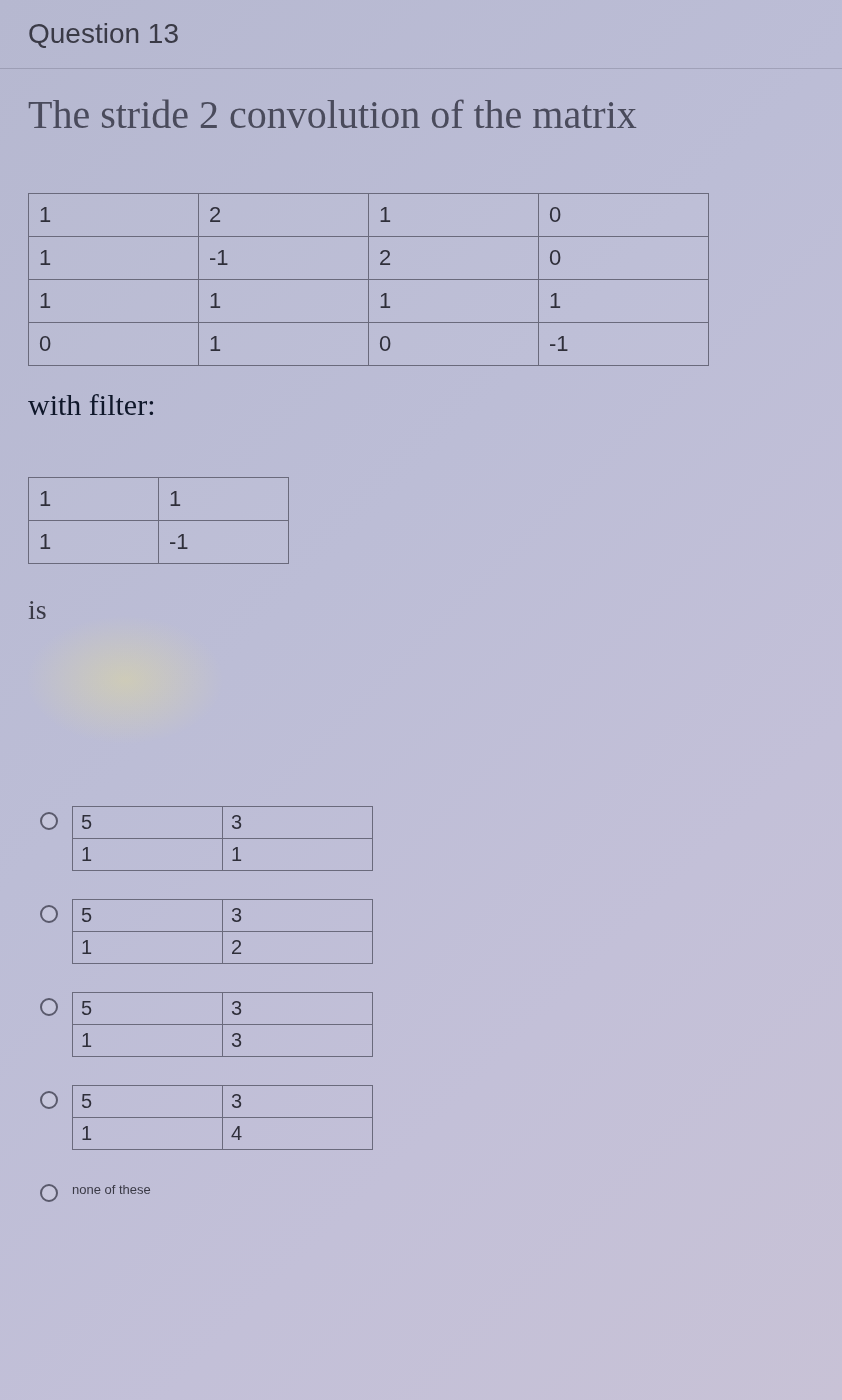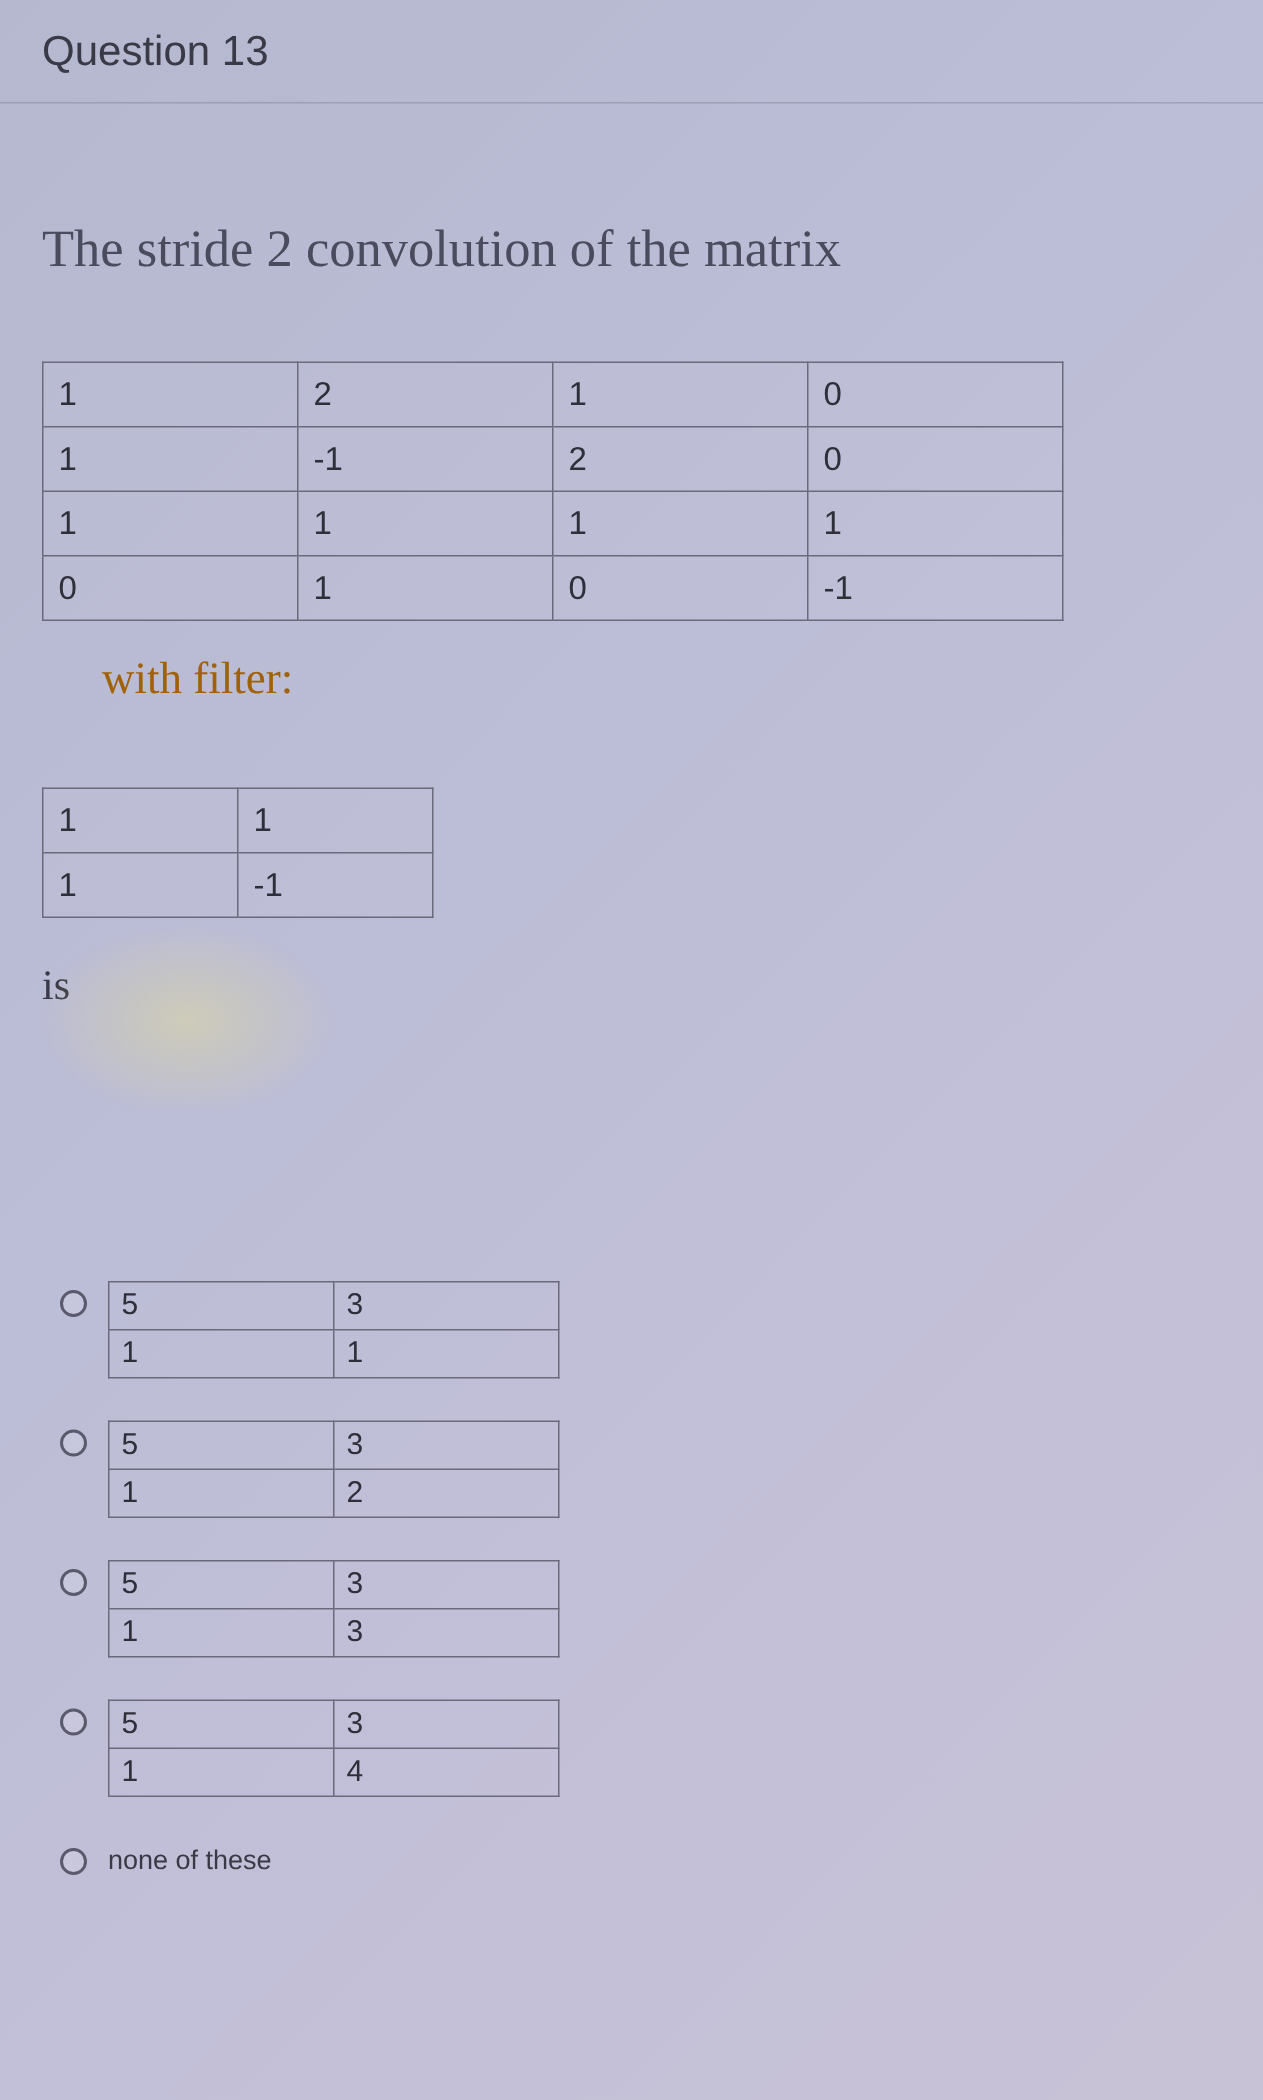--- a/index.html
+++ b/index.html
@@ -21,31 +21,30 @@
     border-bottom: 1px solid rgba(80,80,100,0.25);
     font-size: 28px;
     color: #3a3a46;
     font-family: Arial, Helvetica, sans-serif;
     font-weight: 400;
   }
   .body {
     padding: 0 28px;
   }
   .prompt {
-    margin-top: 77px;
-    font-size: 35px;
+    margin-top: 22px;
+    font-size: 40px;
     color: #4a4b5c;
     font-family: Georgia, serif;
   }
   .sub {
     margin-top: 22px;
     font-size: 30px;
-    color: #a16207;
+    color: #0f172a;
     font-family: Georgia, serif;
-    margin-left: 40px;
   }
   .is-text {
     margin-top: 30px;
     font-size: 28px;
     color: #3a3a46;
     font-family: Georgia, serif;
     margin-bottom: 180px;
   }
   table.matrix {
     border-collapse: collapse;
@@ -73,21 +72,21 @@
   }
   .radio {
     width: 18px; height: 18px;
     border: 2px solid #5a5a6c;
     border-radius: 50%;
     margin-top: 6px;
     flex: 0 0 auto;
     background: rgba(255,255,255,0.15);
   }
   .opt-label {
-    font-size: 18px;
+    font-size: 13px;
     color: #3a3a46;
     font-family: Arial, Helvetica, sans-serif;
     padding-top: 4px;
   }
   table.ans {
     border-collapse: collapse;
   }
   table.ans td {
     border: 1px solid #6a6a7c;
     width: 150px; height: 32px;

